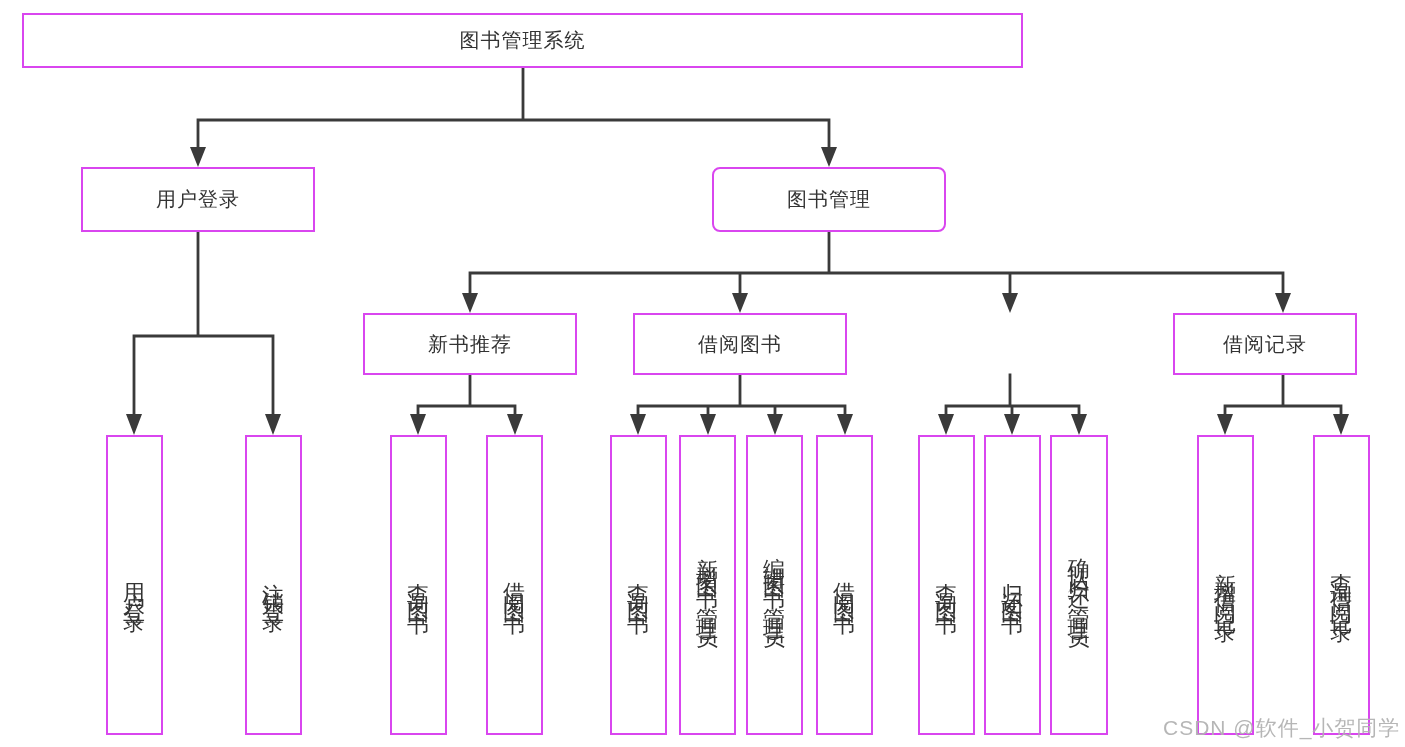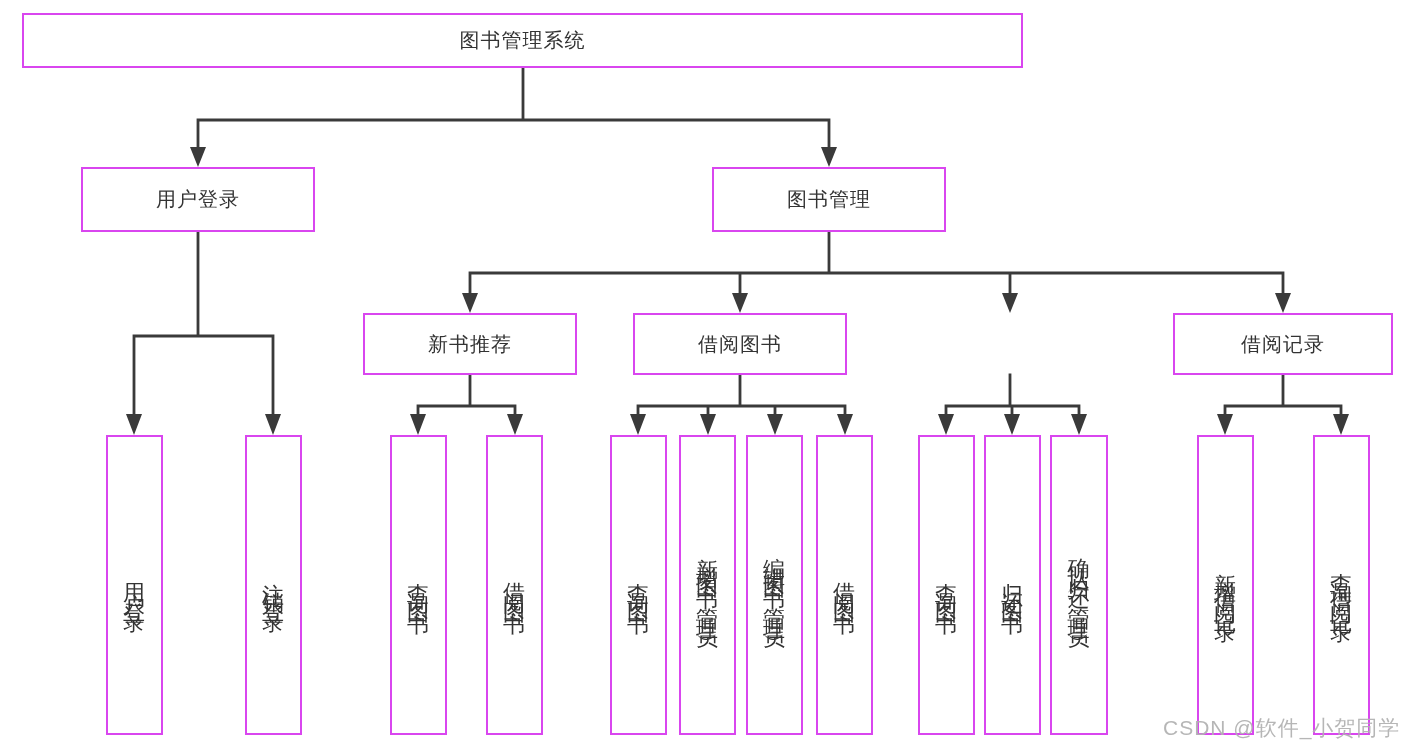--- a/index.html
+++ b/index.html
@@ -31,26 +31,26 @@
   .h-node { font-size: 20px; letter-spacing: 1px; }
   .v-node {
     writing-mode: vertical-lr;
     text-orientation: mixed;
     font-size: 22px;
     letter-spacing: 10px;
     line-height: 51px;
   }
   .root-node  { left: 22px;  top: 13px;  width: 1001px; height: 55px; }
   .n-userlogin{ left: 81px;  top: 167px; width: 234px;  height: 65px; }
-  .n-bookmgmt { left: 712px; top: 167px; width: 234px;  height: 65px; }
+  .n-bookmgmt { left: 712px; top: 167px; width: 234px;  height: 65px; border-radius: 8px; }
   .lvl3 { top: 313px; height: 62px; }
   .n-newbook  { left: 363px;  width: 214px; }
   .n-borrow   { left: 633px;  width: 214px; }
   .n-current  { left: 903px;  width: 214px; }
-  .n-records  { left: 1173px; width: 220px; }
+  .n-records  { left: 1173px; width: 184px; }
   .leaf { top: 435px; width: 57px; height: 300px; }
   .leaf-u1 { left: 106px; }
   .leaf-u2 { left: 245px; }
   .leaf-a1 { left: 390px; }
   .leaf-a2 { left: 486px; }
   .leaf-b1 { left: 610px; }
   .leaf-b2 { left: 679px; }
   .leaf-b3 { left: 746px; }
   .leaf-b4 { left: 816px; }
   .leaf-c1 { left: 918px; }

